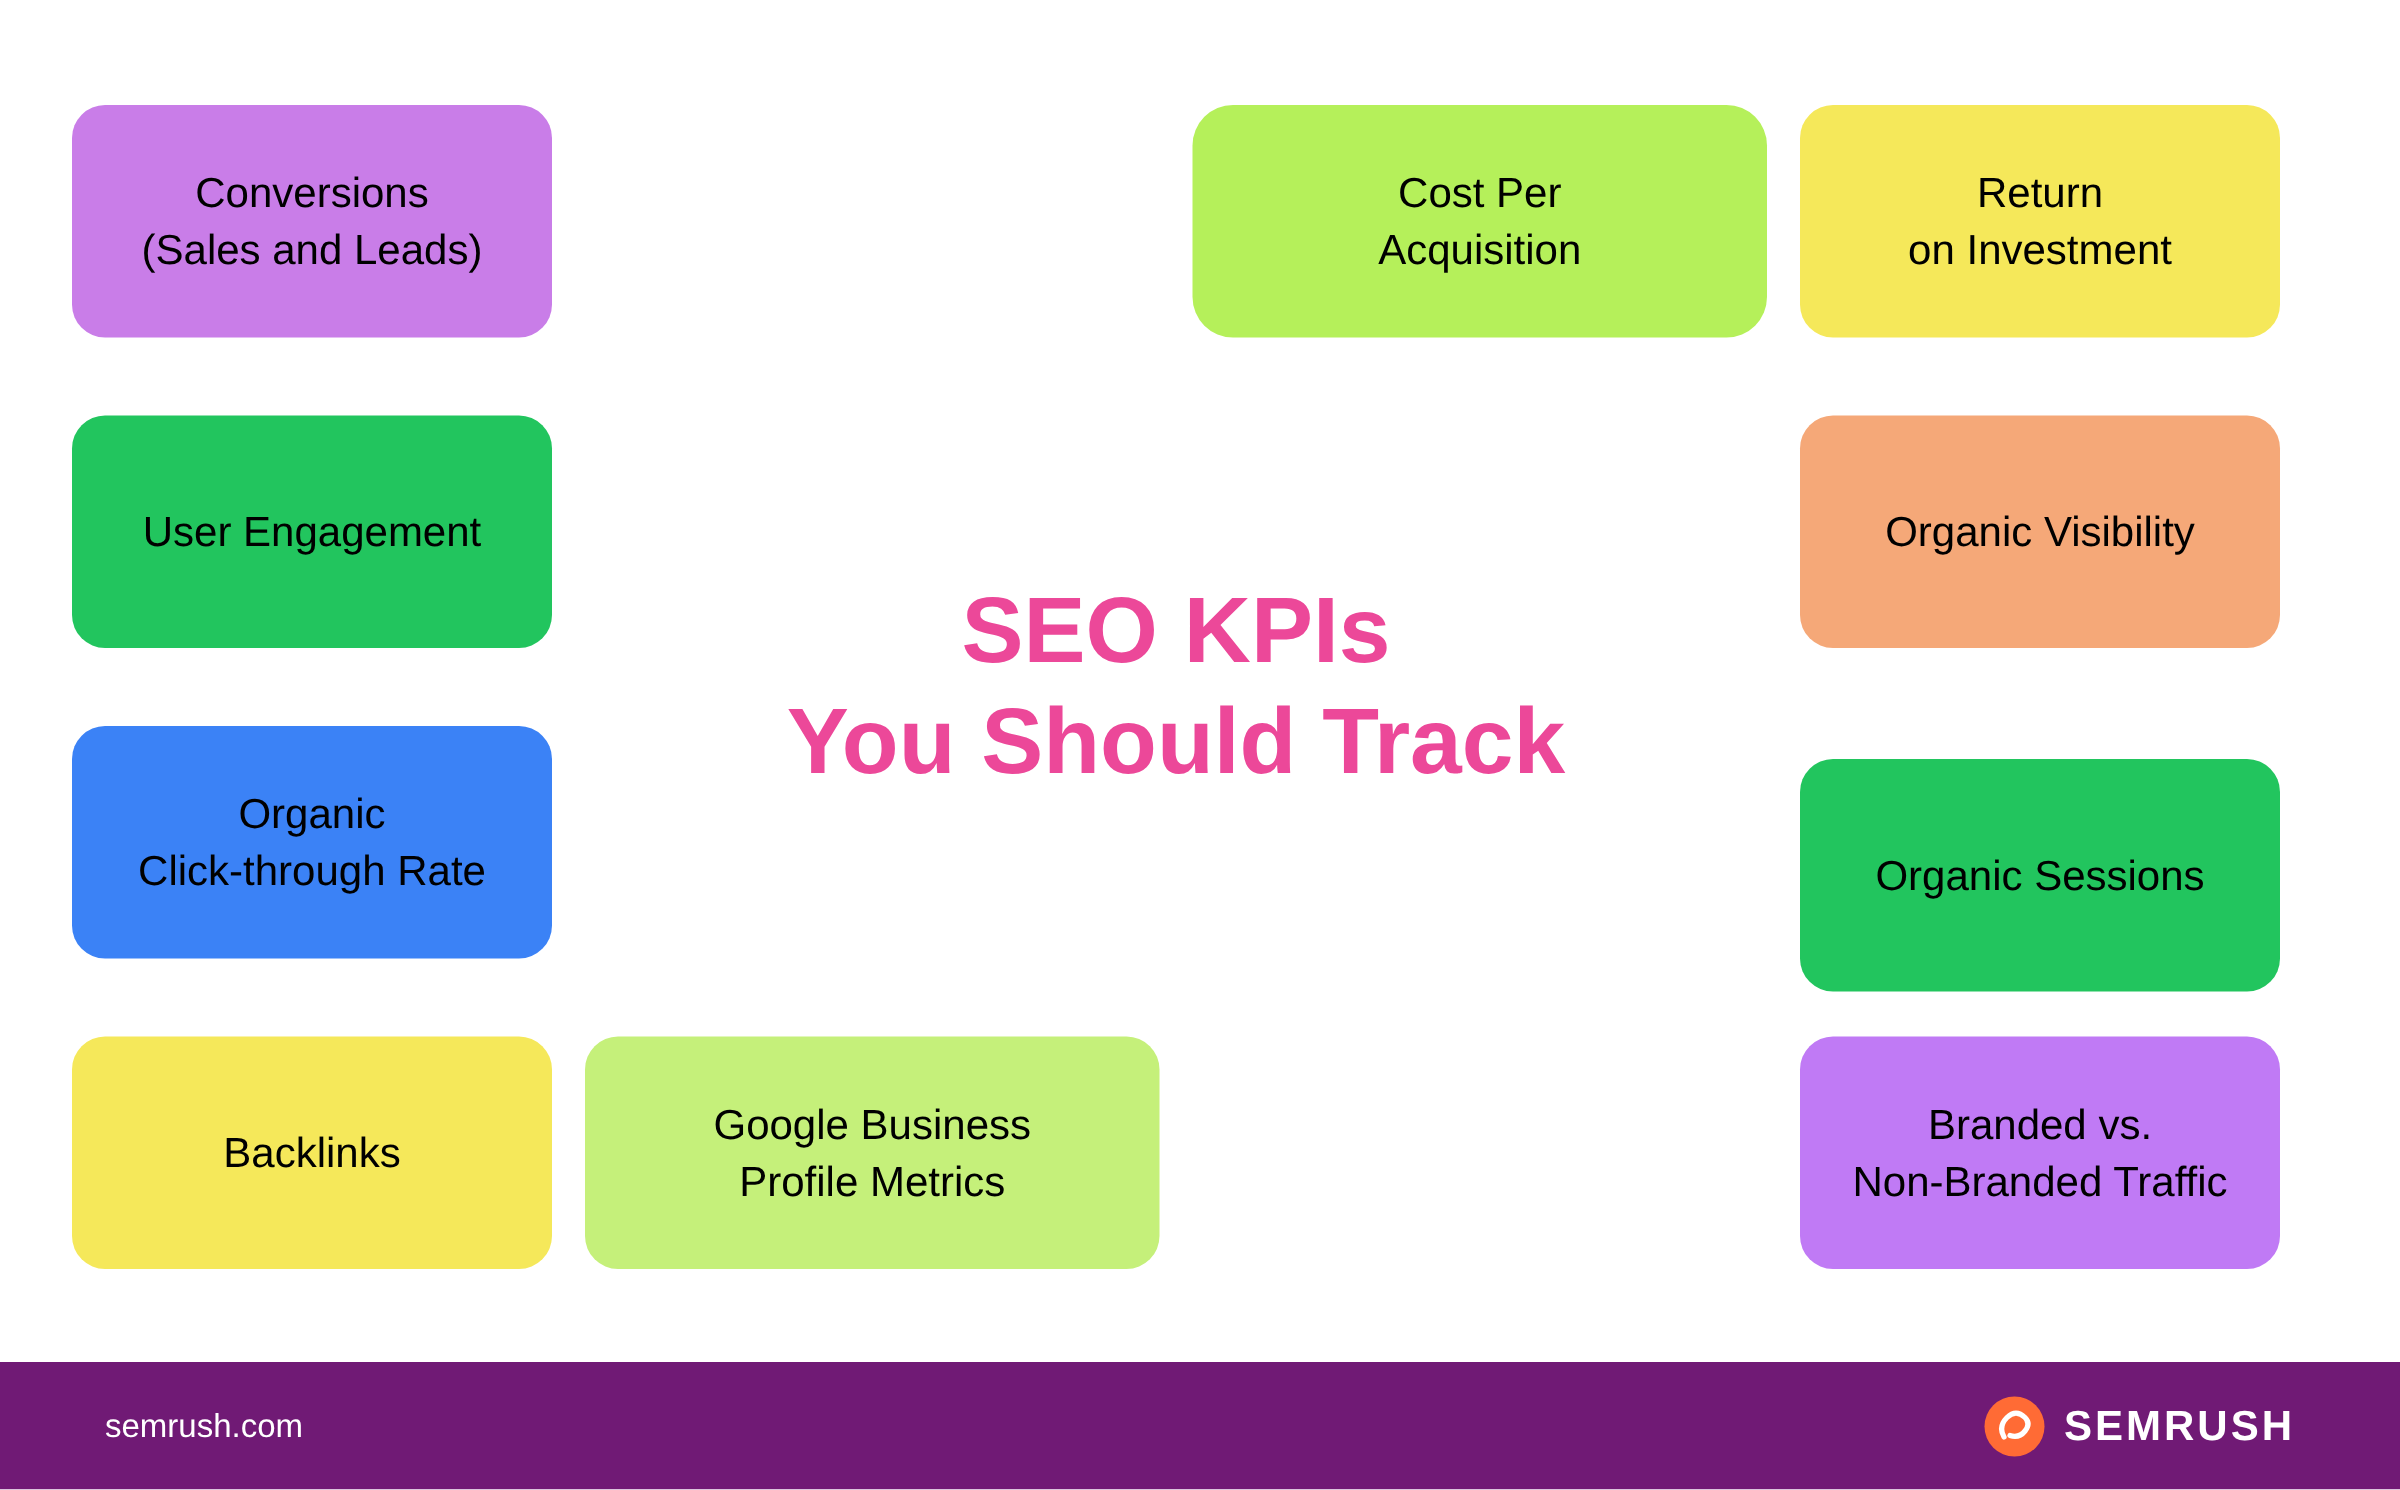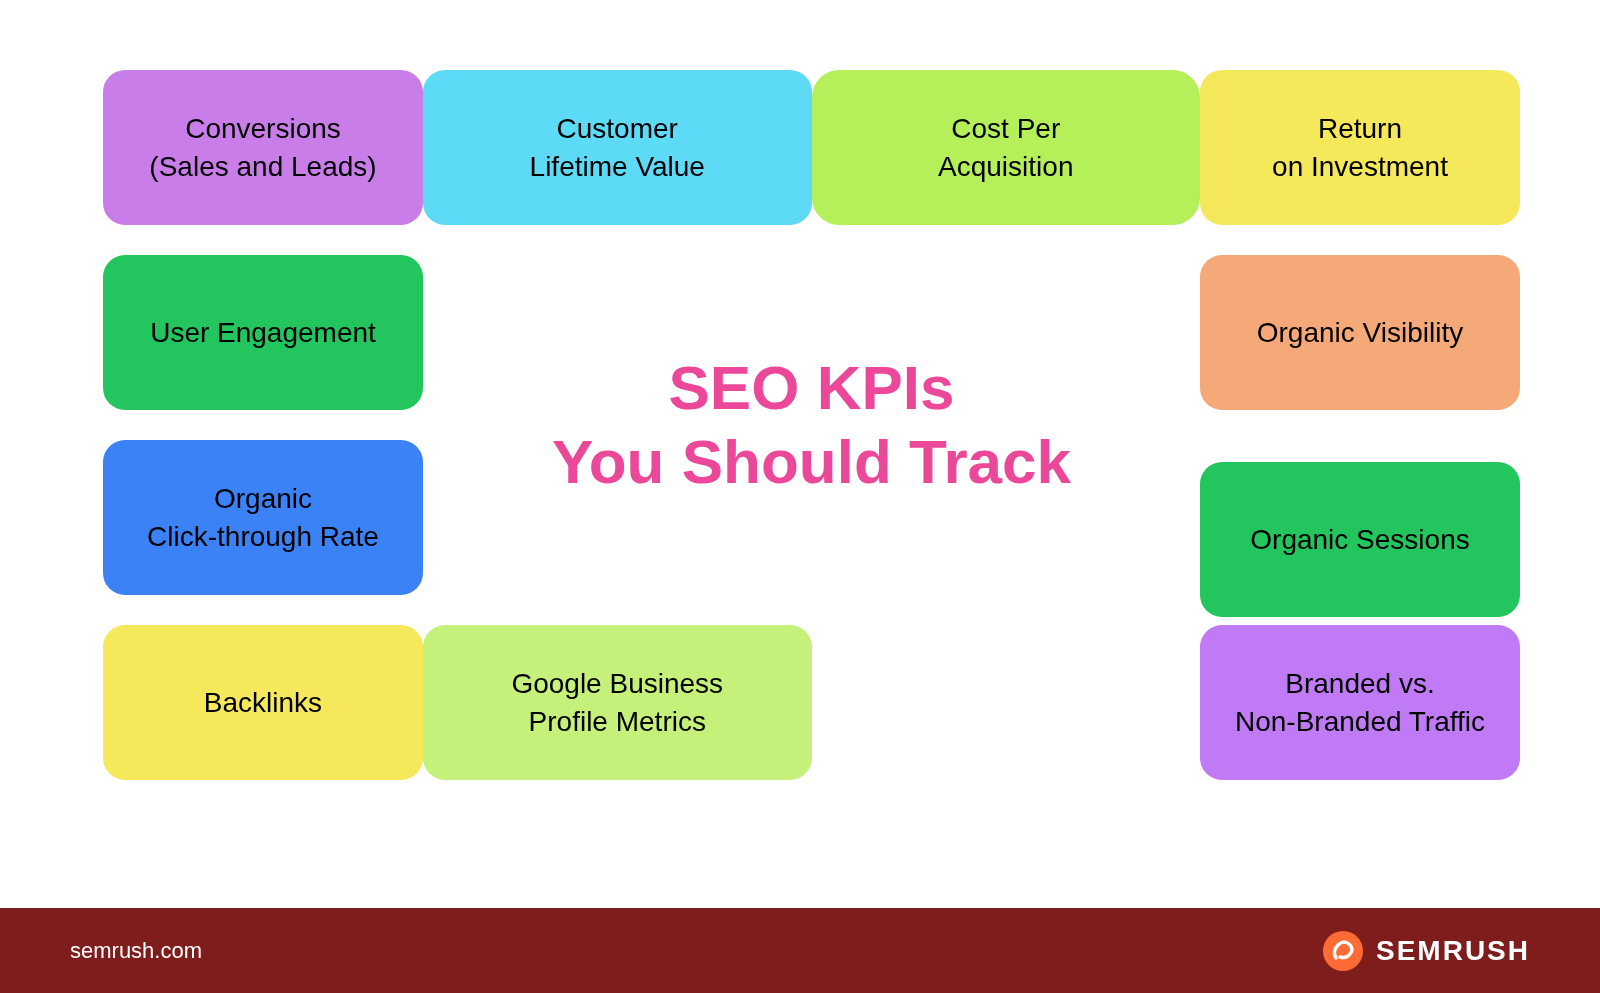--- a/index.html
+++ b/index.html
@@ -9,21 +9,22 @@
       background: #ffffff;
       font-family: 'Arial', sans-serif;
       display: flex;
       flex-direction: column;
     }
     .main-content {
       flex: 1;
       display: grid;
       grid-template-columns: 380px 1fr 380px;
       grid-template-rows: repeat(4, 1fr);
-      padding: 55px 80px 40px 103px;
+      padding: 55px 80px 40px 48px;
+      gap: 22px;
       align-items: center;
     }
     .kpi-card {
       border-radius: 22px;
       display: flex;
       align-items: center;
       justify-content: center;
       text-align: center;
       padding: 28px 30px;
       font-size: 28px;
@@ -49,21 +50,21 @@
     .cyan { background-color: #5ddaf5; }
     .green { background-color: #b5f05a; }
     .yellow { background-color: #f5e85a; }
     .pink { background-color: #22c55e; }
     .orange-light { background-color: #f5a878; }
     .orange { background-color: #3b82f6; }
     .green-light { background-color: #c5f07a; }
     .purple-light { background-color: #c07af5; }
     
     .footer {
-      background: #7f1d1d;
+      background: #701a75;
       height: 85px;
       display: flex;
       align-items: center;
       justify-content: space-between;
       padding: 0 70px;
       flex-shrink: 0;
     }
     .footer-url {
       color: #ffffff;
       font-size: 22px;
@@ -109,23 +110,20 @@
     .card-branded        { grid-column: 4; grid-row: 4; }
   </style>
 </head>
 <body>
 
 <div class="main-content">
 
   <div class="kpi-card purple card-conversions">
     <span>Conversions<br>(Sales and Leads)</span>
   </div>
-  <div class="kpi-card cyan card-customer">
-    <span>Customer<br>Lifetime Value</span>
-  </div>
   <div class="kpi-card green card-cost">
     <span>Cost Per<br>Acquisition</span>
   </div>
   <div class="kpi-card yellow card-roi">
     <span>Return<br>on Investment</span>
   </div>
 
   <div class="kpi-card pink card-engagement">
     <span>User Engagement</span>
   </div>

